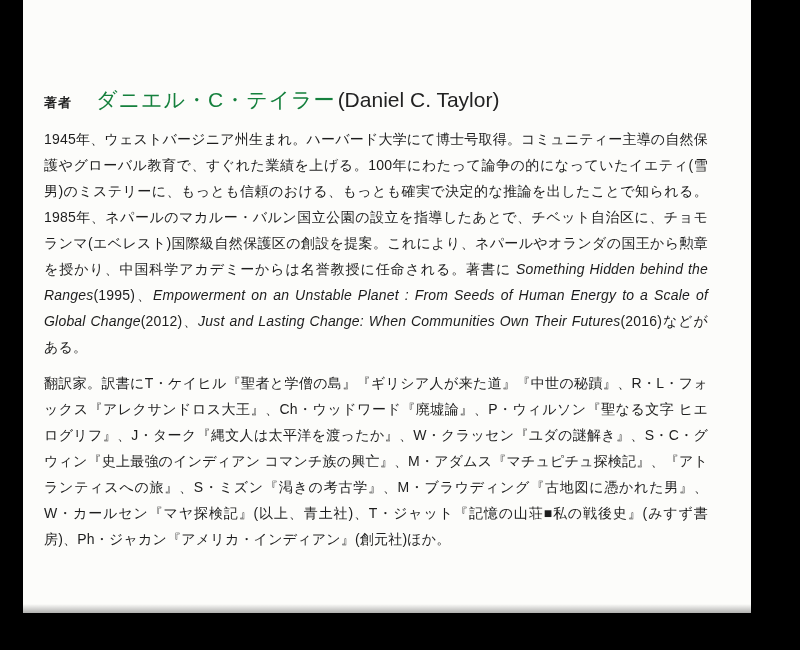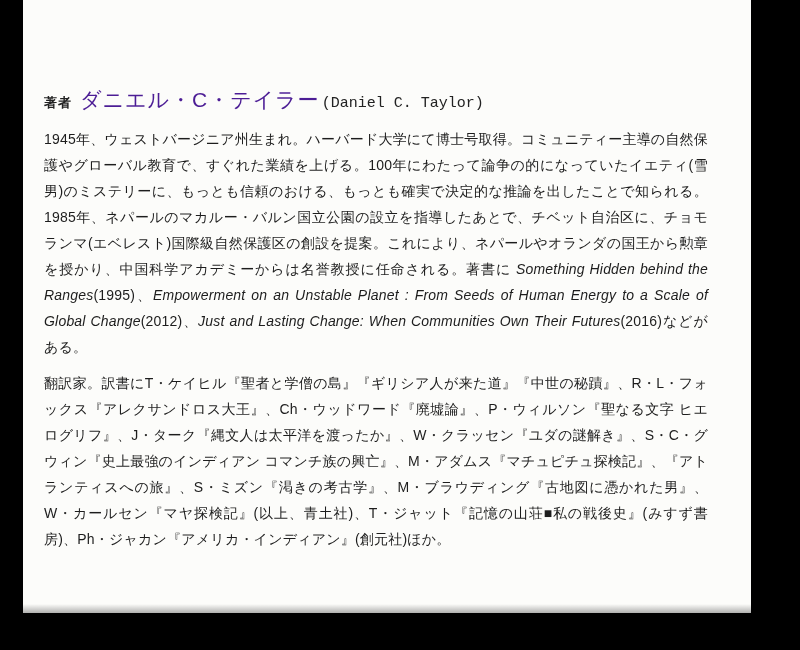--- a/index.html
+++ b/index.html
@@ -42,30 +42,29 @@
     white-space: nowrap;
   }
   .role-label {
     font-size: 13px;
     font-weight: bold;
     letter-spacing: 1px;
     color: #222222;
   }
   .person-name {
     font-size: 21px;
-    margin-left: 8px;
+    margin-left: 24px;
     letter-spacing: 1px;
-    color: #4c1d95;
+    color: #15803d;
     text-align: center;
   }
   .latin-name, .name-reading {
-    font-size: 15px;
+    font-size: 21px;
     margin-left: 2px;
     color: #222222;
-    font-family: Liberation Mono, monospace;
   }
   .bio {
     margin: 12px 0 0 0;
     font-size: 14px;
     line-height: 26px;
     text-align: justify;
     text-justify: inter-ideograph;
     letter-spacing: 0.2px;
   }
   .book-title {

